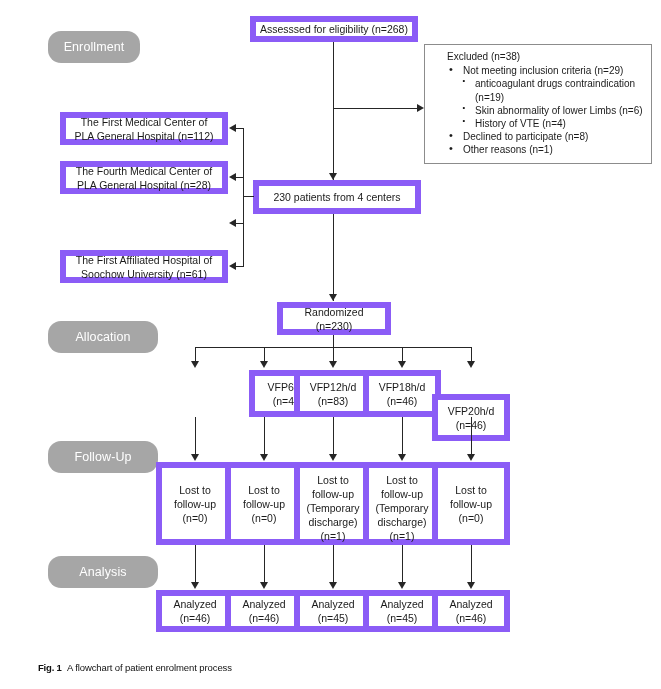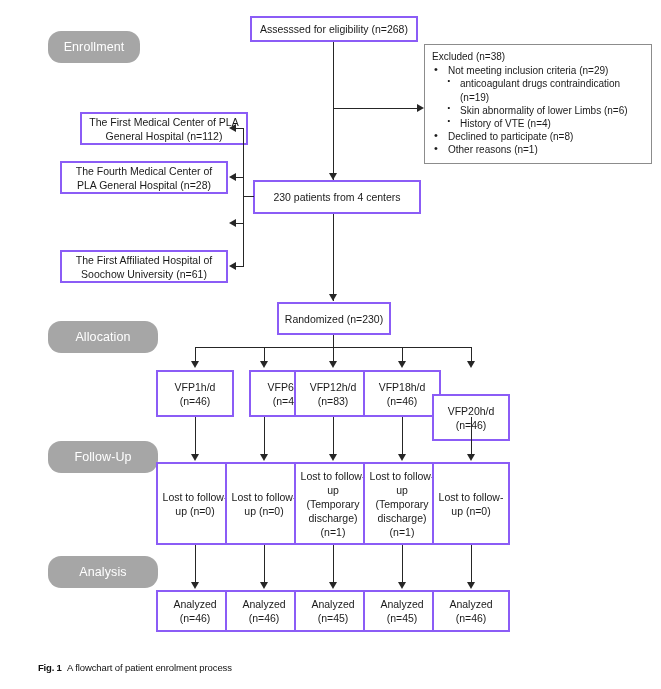--- a/index.html
+++ b/index.html
@@ -17,21 +17,21 @@
     width: 661px;
     height: 689px;
     overflow: hidden;
     background: #ffffff;
   }
 
   
   .box {
     position: absolute;
     box-sizing: border-box;
-    border: 2px solid #8b5cf6;
+    border: 6px solid #8b5cf6;
     background: #ffffff;
     display: flex;
     align-items: center;
     justify-content: center;
     text-align: center;
     font-size: 10.5px;
     line-height: 14px;
     color: #1a1a1a;
     padding: 2px 4px;
   }
@@ -56,21 +56,21 @@
 
   
   .excluded {
     position: absolute;
     box-sizing: border-box;
     border: 1px solid #8c8c8c;
     background: #ffffff;
     font-size: 10px;
     line-height: 13.2px;
     color: #1a1a1a;
-    padding: 5px 6px 4px 7px;
+    padding: 5px 6px 4px 22px;
   }
   .excluded .head { margin: 0 0 1px 0; }
   .excluded ul {
     list-style: none;
     margin: 0;
     padding: 0;
   }
   .excluded li {
     position: relative;
     padding-left: 16px;
@@ -165,21 +165,21 @@
   </div>
 
   <div class="vline" style="left:333px; top:42px; height:138px;"></div>
 
   <div class="hline" style="left:333px; top:108px; width:86px;"></div>
   <div class="arrow-right" style="left:417px; top:104px;"></div>
   <div class="arrow-down" style="left:329px; top:173px;"></div>
 
   <div class="box" style="left:253px; top:180px; width:168px; height:34px;">230 patients from 4 centers</div>
 
-  <div class="box" style="left:60px; top:112px; width:168px; height:33px;margin-left:20px;">The First Medical Center of PLA General Hospital (n=112)</div>
+  <div class="box" style="left:60px; top:112px; width:168px; height:33px;">The First Medical Center of PLA General Hospital (n=112)</div>
   <div class="box" style="left:60px; top:161px; width:168px; height:33px;">The Fourth Medical Center of PLA General Hospital (n=28)</div>
   <div class="box" style="left:60px; top:250px; width:168px; height:33px;">The First Affiliated Hospital of Soochow University (n=61)</div>
 
   <div class="hline" style="left:243px; top:196px; width:11px;"></div>
   <div class="vline" style="left:243px; top:128px; height:139px;"></div>
   <div class="hline" style="left:236px; top:128px; width:8px;"></div>
   <div class="arrow-left" style="left:229px; top:124px;"></div>
   <div class="hline" style="left:236px; top:177px; width:8px;"></div>
   <div class="arrow-left" style="left:229px; top:173px;"></div>
   <div class="hline" style="left:236px; top:223px; width:8px;"></div>
@@ -199,21 +199,20 @@
   <div class="arrow-down" style="left:191px; top:361px;"></div>
   <div class="vline" style="left:264px; top:347px; height:18px;"></div>
   <div class="arrow-down" style="left:260px; top:361px;"></div>
   <div class="vline" style="left:333px; top:347px; height:18px;"></div>
   <div class="arrow-down" style="left:329px; top:361px;"></div>
   <div class="vline" style="left:402px; top:347px; height:18px;"></div>
   <div class="arrow-down" style="left:398px; top:361px;"></div>
   <div class="vline" style="left:471px; top:347px; height:18px;"></div>
   <div class="arrow-down" style="left:467px; top:361px;"></div>
 
-  <div class="box" style="left:156px; top:370px; width:78px; height:47px;">VFP1h/d (n=46)</div>
   <div class="box" style="left:225px; top:370px; width:78px; height:47px;margin-left:24px;">VFP6h/d (n=46)</div>
   <div class="box" style="left:294px; top:370px; width:78px; height:47px;">VFP12h/d (n=83)</div>
   <div class="box" style="left:363px; top:370px; width:78px; height:47px;">VFP18h/d (n=46)</div>
   <div class="box" style="left:432px; top:370px; width:78px; height:47px;margin-top:24px;">VFP20h/d (n=46)</div>
 
   <div class="vline" style="left:195px; top:417px; height:40px;"></div>
   <div class="arrow-down" style="left:191px; top:454px;"></div>
   <div class="vline" style="left:264px; top:417px; height:40px;"></div>
   <div class="arrow-down" style="left:260px; top:454px;"></div>
   <div class="vline" style="left:333px; top:417px; height:40px;"></div>

